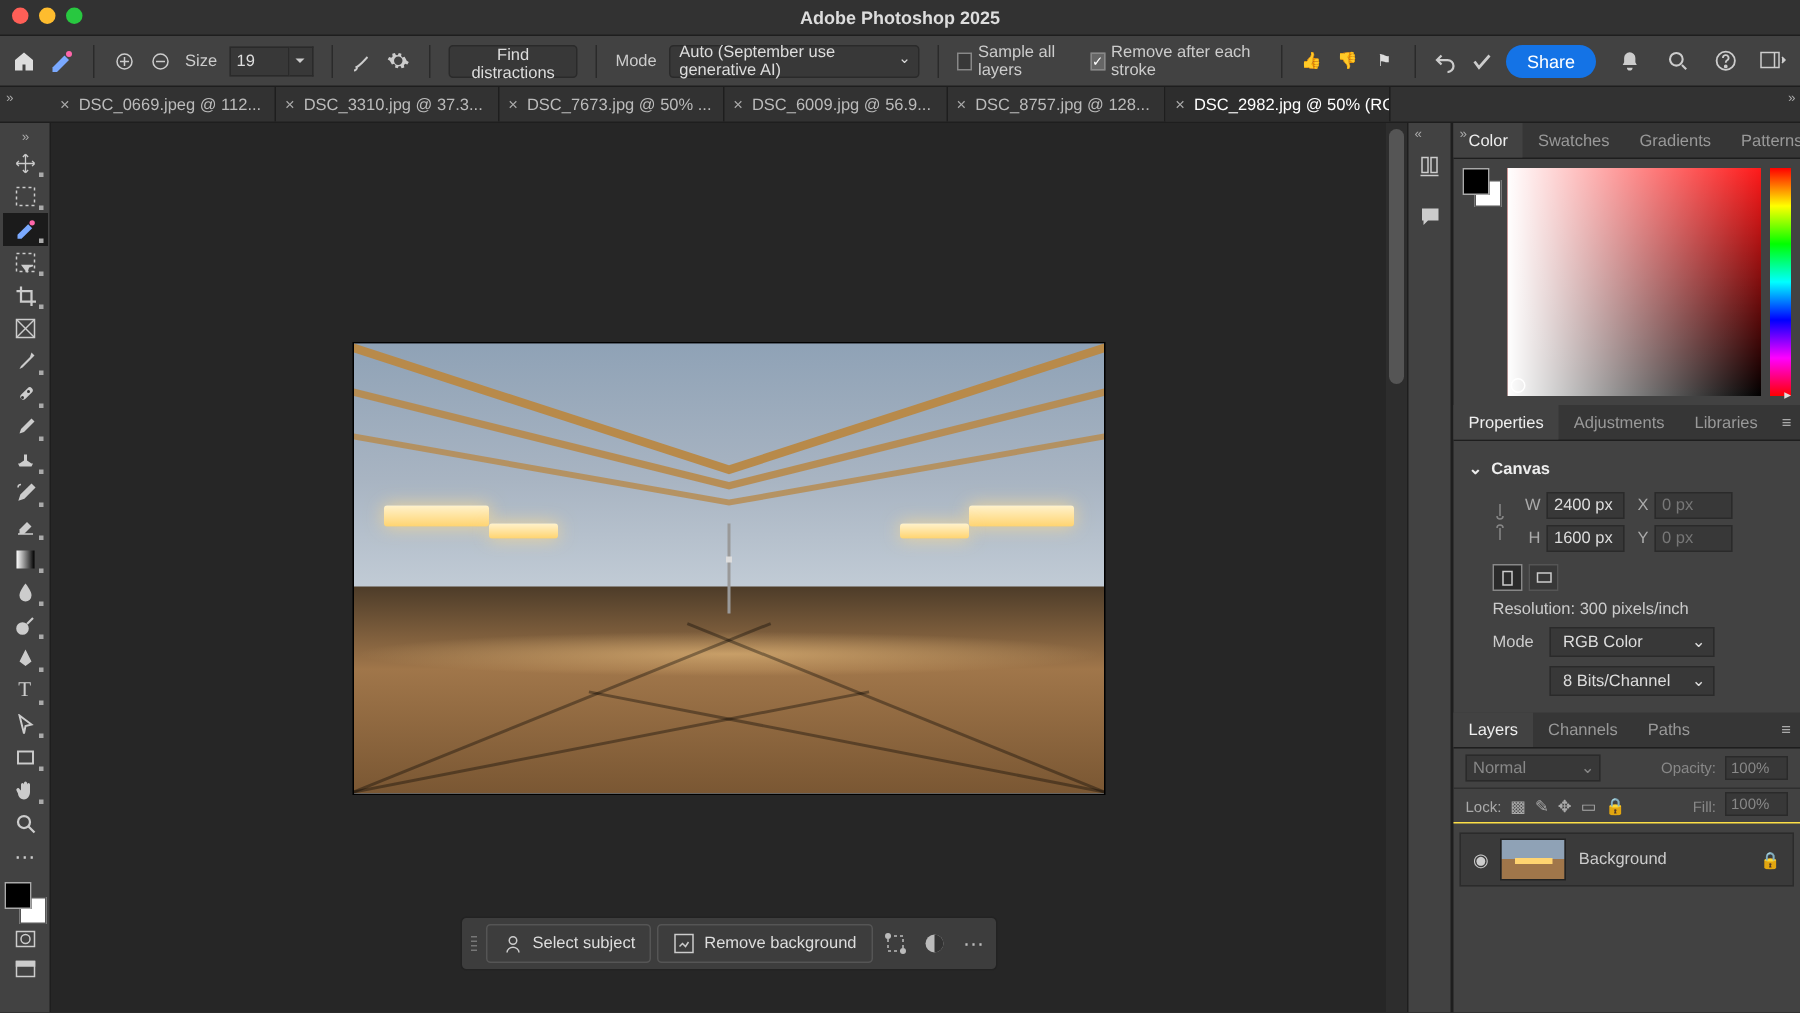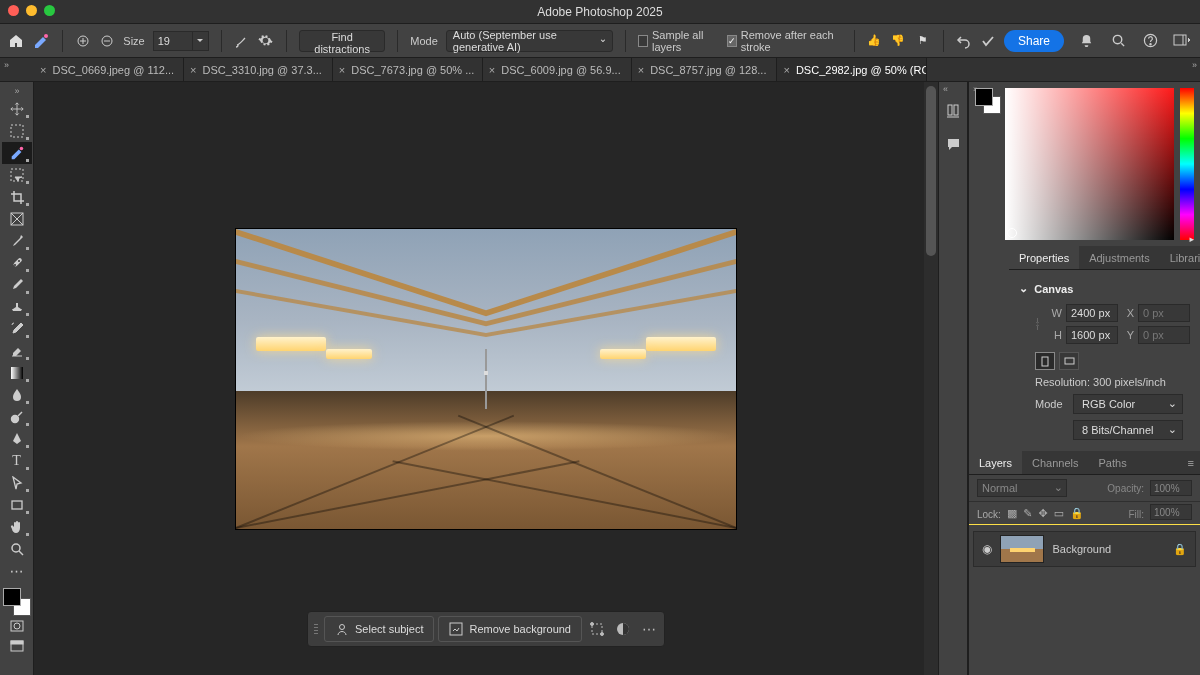--- a/index.html
+++ b/index.html
@@ -1,17 +1,17 @@
 <!DOCTYPE html>
 <html><head>
 <meta charset="utf-8">
 <style>
   * { margin:0; padding:0; box-sizing:border-box; font-family: -apple-system, "Segoe UI", Arial, sans-serif; }
   body { width:1200px; height:675px; background:#323232; color:#ccc; font-size:11px; overflow:hidden; position:relative; }
-  .titlebar { height:24px; background:#323232; display:flex; align-items:center; justify-content:center; position:relative; border-bottom:1px solid #1e1e1e;}
+  .titlebar { height:24px; background:#323232; display:flex; align-items:center; justify-content:center; position:relative; border-bottom:1px solid #1e1e1e;font-weight:bold;}
   .traffic { position:absolute; left:8px; top:5px; display:flex; gap:7px;}
   .traffic span{ width:11px; height:11px; border-radius:50%; display:block;}
   .tl-close{background:#ff5f57;} .tl-min{background:#febc2e;} .tl-max{background:#28c840;}
   .title { color:#ddd; font-size:12px;}
   .optionbar{ height:34px; background:#424242; display:flex; align-items:center; padding:0 8px; gap:8px; border-bottom:1px solid #1e1e1e;}
   .ob-icon{ width:20px; height:20px; display:flex; align-items:center; justify-content:center; color:#ddd; cursor:pointer;}
   .ob-sep{ width:1px; height:22px; background:#2a2a2a; margin:0 4px;}
   .ob-label{ color:#ccc; font-size:11px;}
   .ob-input{ width:40px; height:20px; background:#383838; border:1px solid #2a2a2a; color:#ddd; font-size:11px; padding:0 4px;}
   .ob-drop{ width:16px; height:20px; border:1px solid #2a2a2a; border-left:none; background:#383838; display:flex; align-items:center; justify-content:center;}
@@ -83,21 +83,21 @@
   .ptab-menu{ margin-left:auto; padding:0 6px; color:#aaa; cursor:pointer;}
   .color-panel{ height:164px; padding:6px; display:flex; gap:6px;}
   .cp-swatch{ width:24px; position:relative;}
   .cp-fg{ position:absolute; top:0; left:0; width:18px; height:18px; background:#000; border:1px solid #aaa;}
   .cp-bg{ position:absolute; top:8px; left:8px; width:18px; height:18px; background:#fff; border:1px solid #555;}
   .cp-field{ flex:1; position:relative; background:linear-gradient(to right,#fff,rgba(255,255,255,0)),linear-gradient(to top,#000,rgba(0,0,0,0)),linear-gradient(#ff1a1a,#ff1a1a);}
   .cp-cursor{ position:absolute; left:2px; bottom:2px; width:10px; height:10px; border:1px solid #fff; border-radius:50%;}
   .cp-hue{ width:14px; background:linear-gradient(#ff0000,#ffff00,#00ff00,#00ffff,#0000ff,#ff00ff,#ff0000);}
   .cp-huefoot{ position:absolute; right:6px; bottom:2px; color:#ddd; font-size:9px;}
 
-  .props-panel{ flex:0 0 auto;padding-left:40px;}
+  .props-panel{ flex:0 0 auto;}
   .props-body{ padding:8px 10px; font-size:11px; color:#ccc;}
   .prop-head{ display:flex; align-items:center; gap:8px; padding:4px 0 10px;}
   .prop-sect{ display:flex; align-items:center; gap:6px; font-weight:600; color:#eee; padding:4px 0;}
   .prop-row{ display:flex; align-items:center; gap:6px; padding:3px 0 3px 16px;}
   .prop-field{ background:#383838; border:1px solid #2a2a2a; color:#ddd; height:18px; width:52px; padding:0 4px; font-size:11px;}
   .prop-field.dim{ color:#777;}
   .prop-lbl{ width:12px; color:#aaa; text-align:right;}
   .prop-select{ background:#383838; border:1px solid #2a2a2a; color:#ddd; height:20px; padding:0 18px 0 8px; font-size:11px; position:relative; min-width:110px; display:flex; align-items:center;}
   .prop-select::after{content:"⌄"; position:absolute; right:5px; top:2px;}
   .orient{ display:flex; gap:4px;}
@@ -512,20 +512,27 @@
     <div class="ob-icon">
         <svg width="15" height="15" viewBox="0 0 15 15" fill="#ccc">
           <path d="M2 2h11v8H6l-3 3V10H2z"></path>
         </svg>
       </div>
   </div>
 
   <div class="panels">
     <div class="tab-expander" style="position:absolute; top:2px; right:4px;">››</div>
 
+    <div class="panel-tabs">
+      <div class="ptab active">Color</div>
+      <div class="ptab">Swatches</div>
+      <div class="ptab">Gradients</div>
+      <div class="ptab">Patterns</div>
+
+    </div>
     <div class="color-panel" style="position:relative;">
       <div class="cp-swatch">
         <div class="cp-bg"></div>
           <div class="cp-fg"></div>
       </div>
       <div class="cp-field">
           <div class="cp-cursor"></div>
         </div>
       <div class="cp-hue"></div>
       <div class="cp-huefoot">▸</div>

